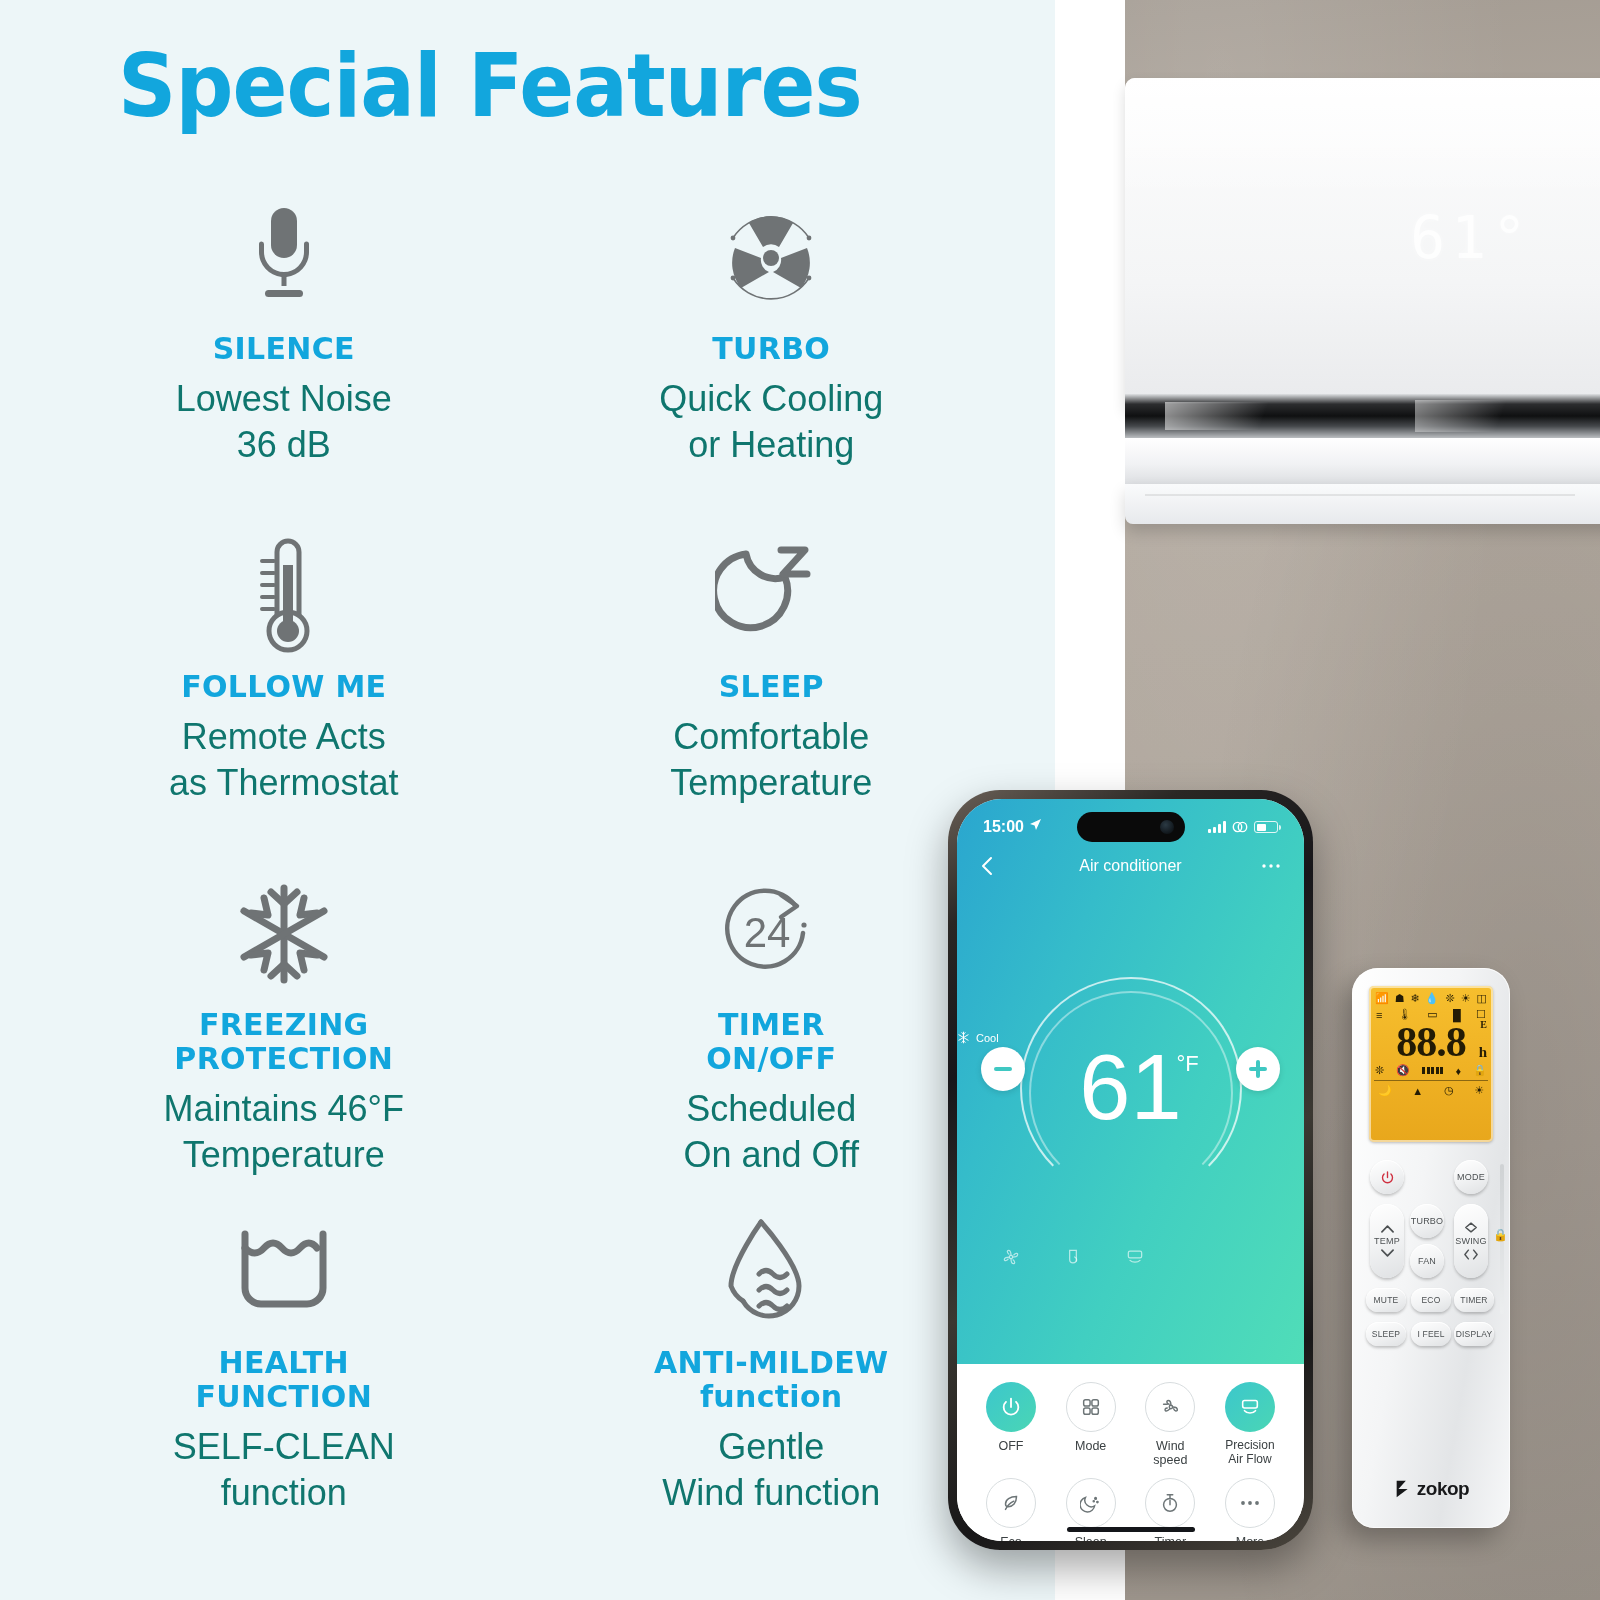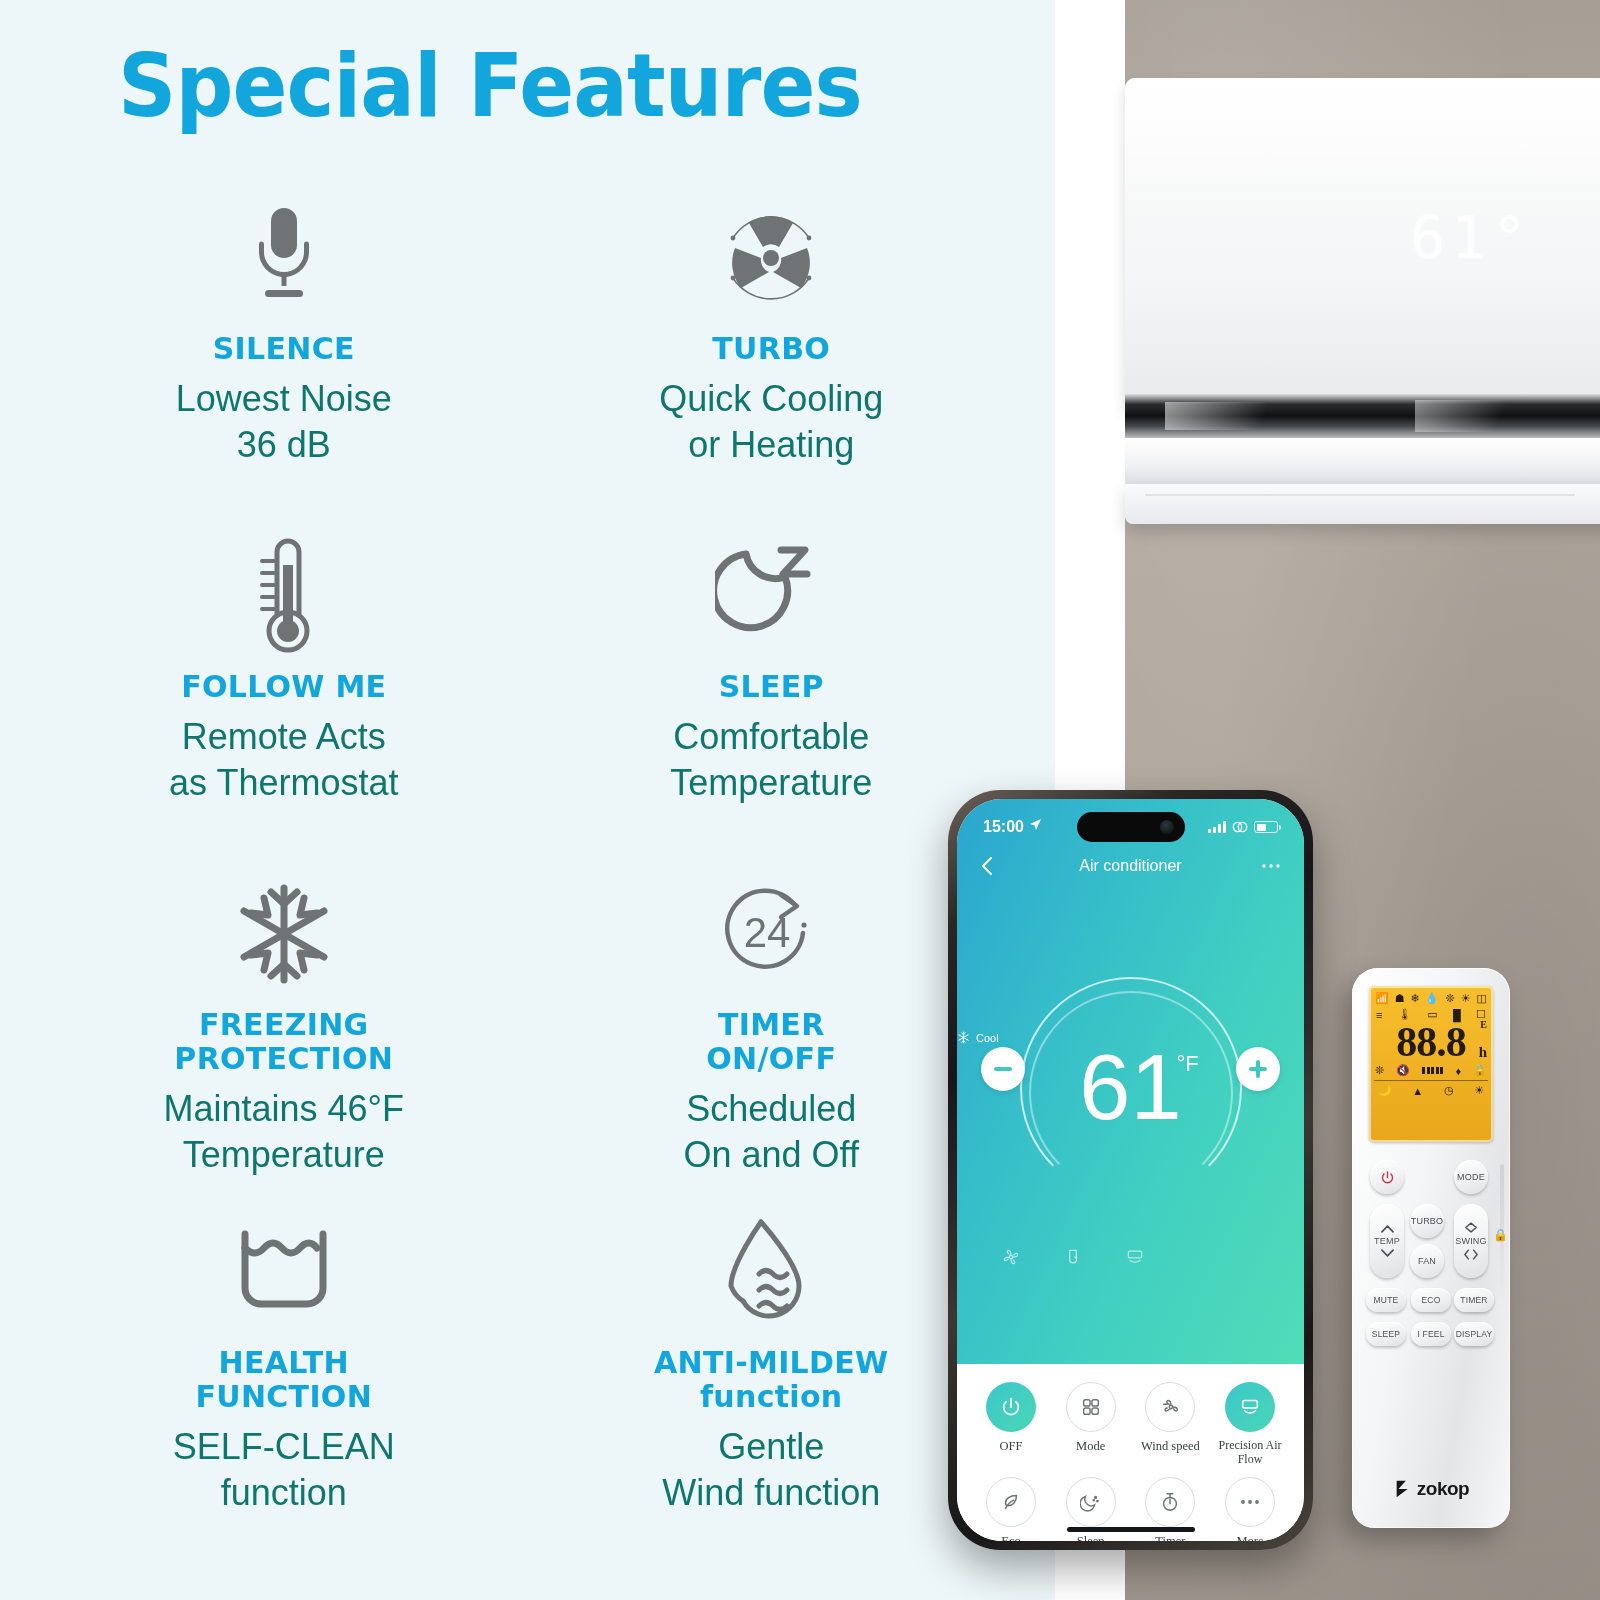--- a/index.html
+++ b/index.html
@@ -207,21 +207,21 @@
 
   #status-icons{
     position:absolute; left:0; top:448px; width:100%;
     display:flex; gap:42px; padding-left:44px; color:rgba(255,255,255,.62);
   }
 
   #controls{
     position:absolute; left:0; top:565px; width:100%; height:177px;
     background:#fff; padding:18px 22px 0;
   }
-  .ctl-row{ display:flex; justify-content:space-between;font-family:Liberation Serif, serif; }
+  .ctl-row{ display:flex; justify-content:space-between; }
   .ctl{ width:64px; text-align:center; }
   .ctl-ic{
     width:50px; height:50px; border-radius:50%; margin:0 auto;
     border:1px solid #d8dddf; display:flex; align-items:center; justify-content:center;
     color:#6d7577; background:#fff;
   }
   .ctl-ic.active{
     border:none; color:#fff;
     background: linear-gradient(135deg,#3cc7cc,#4ad6b5);
   }

